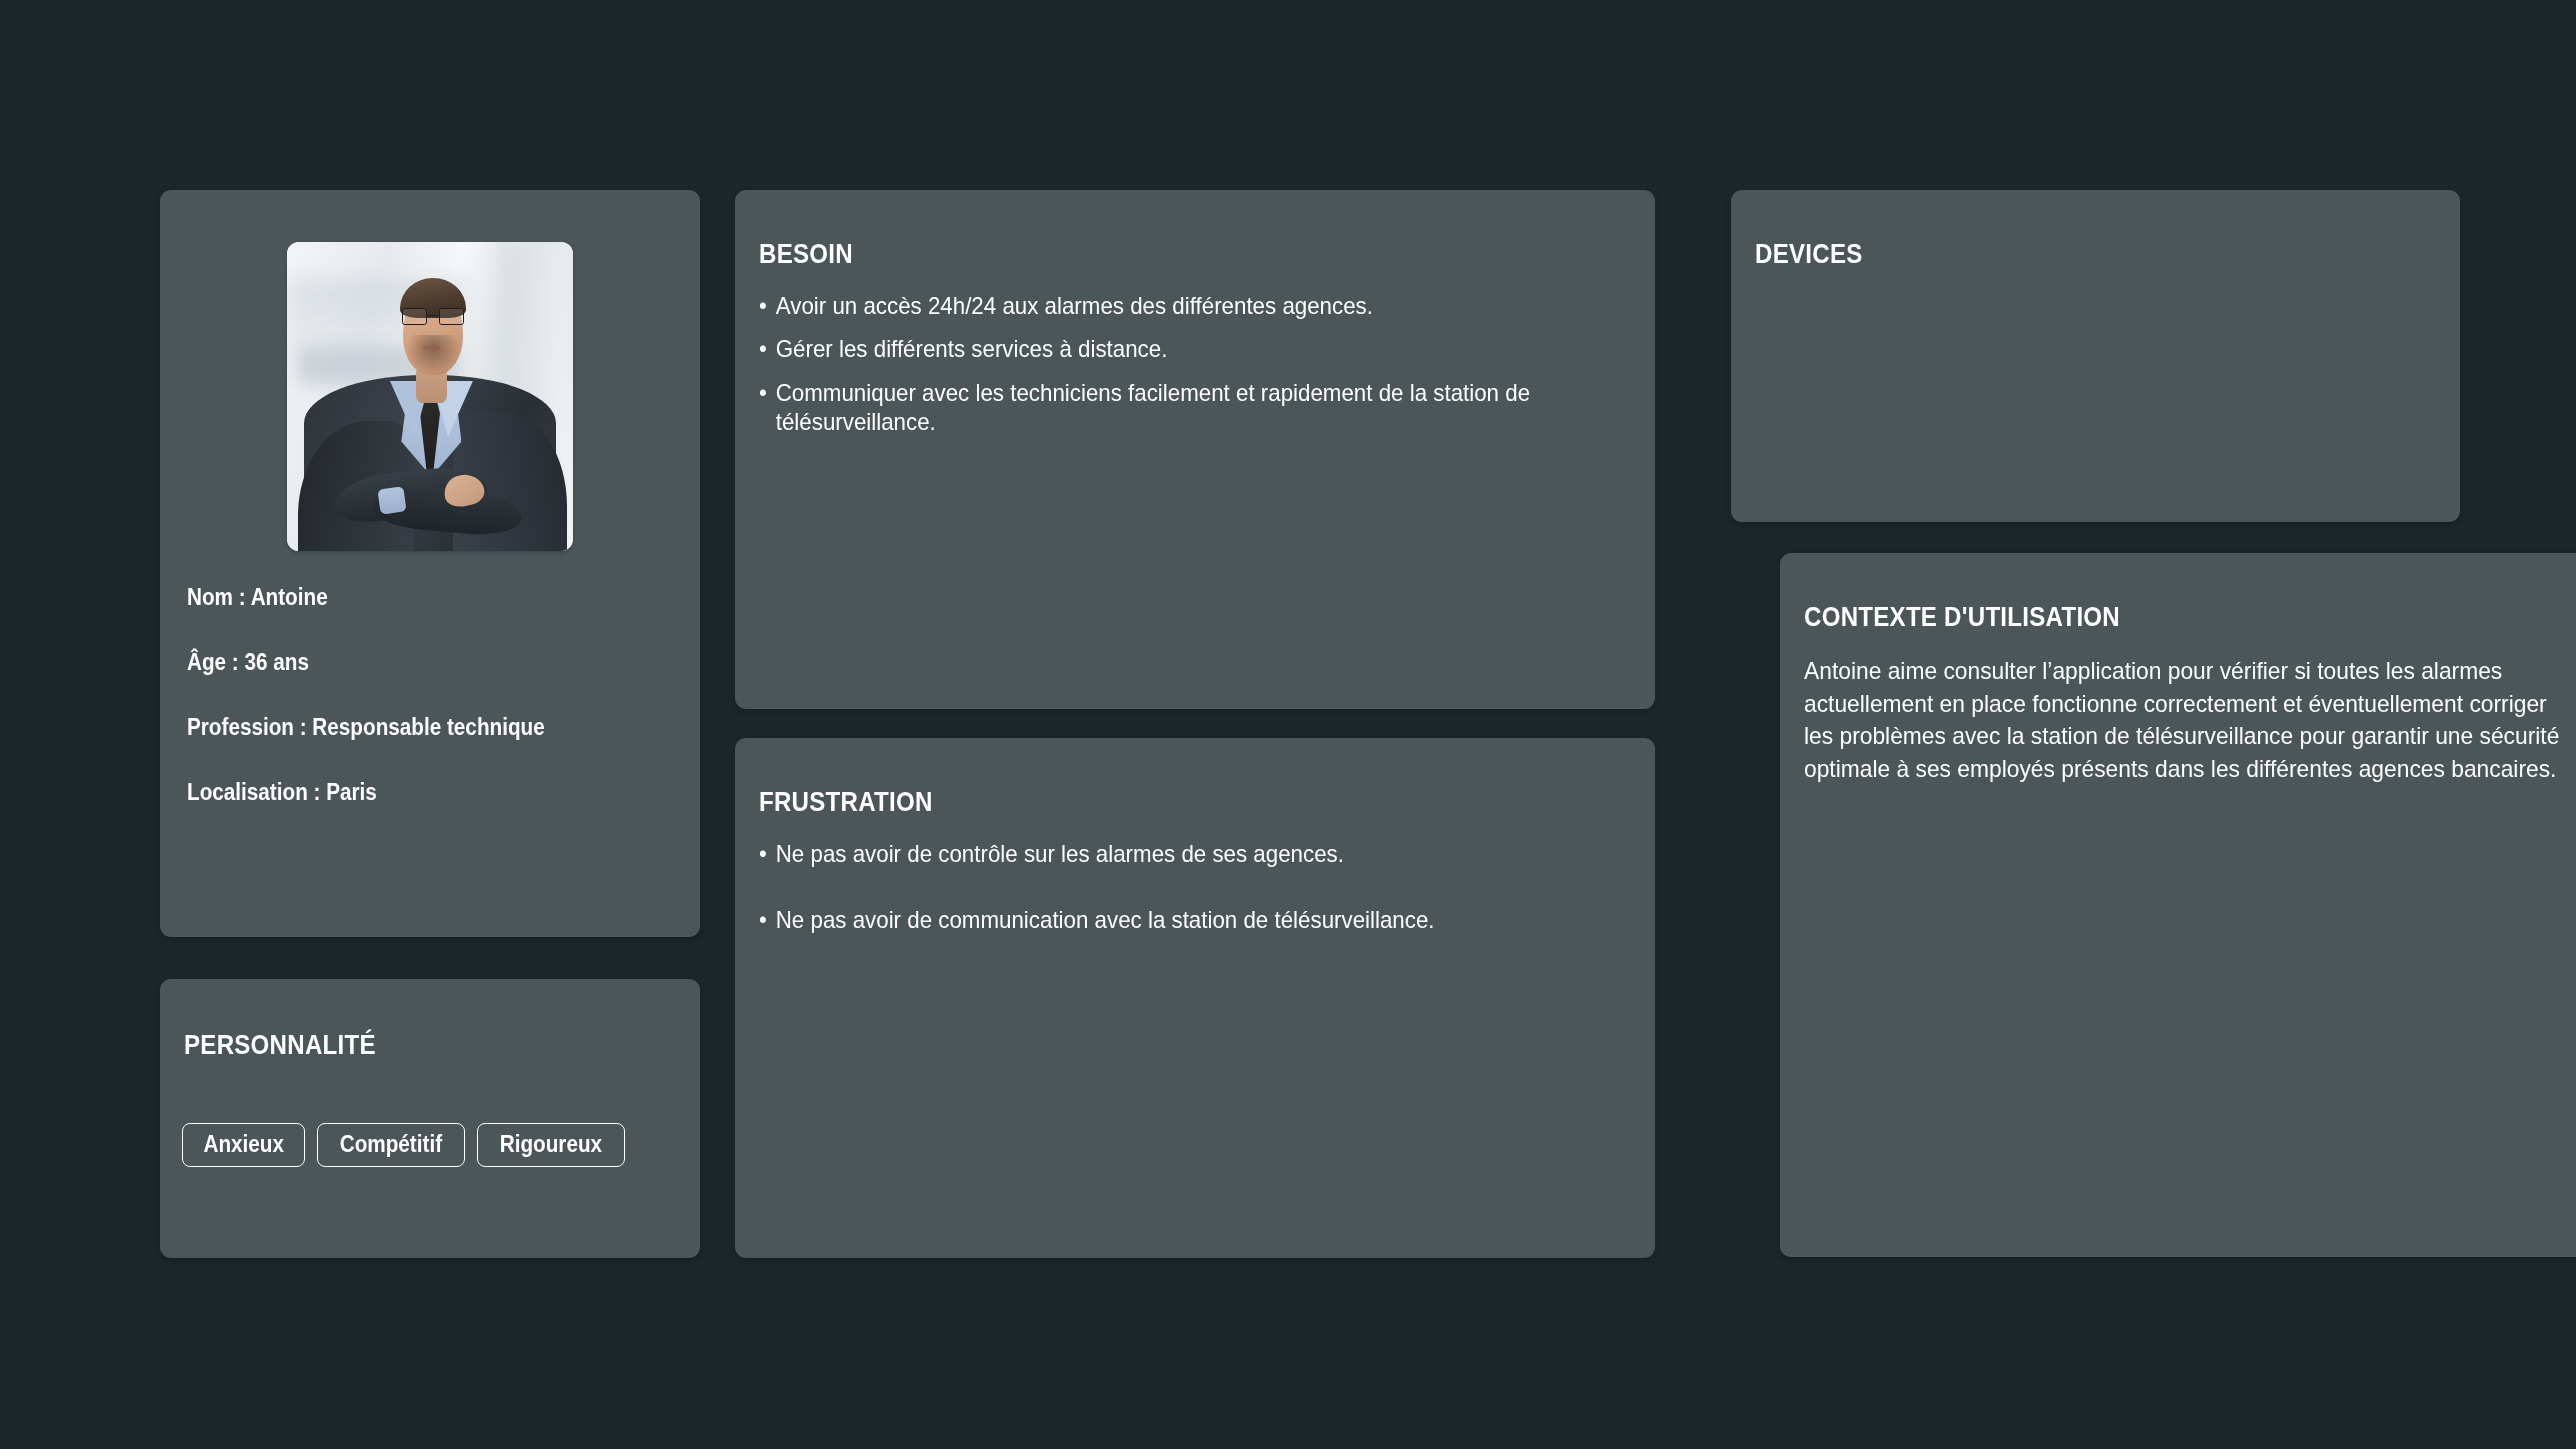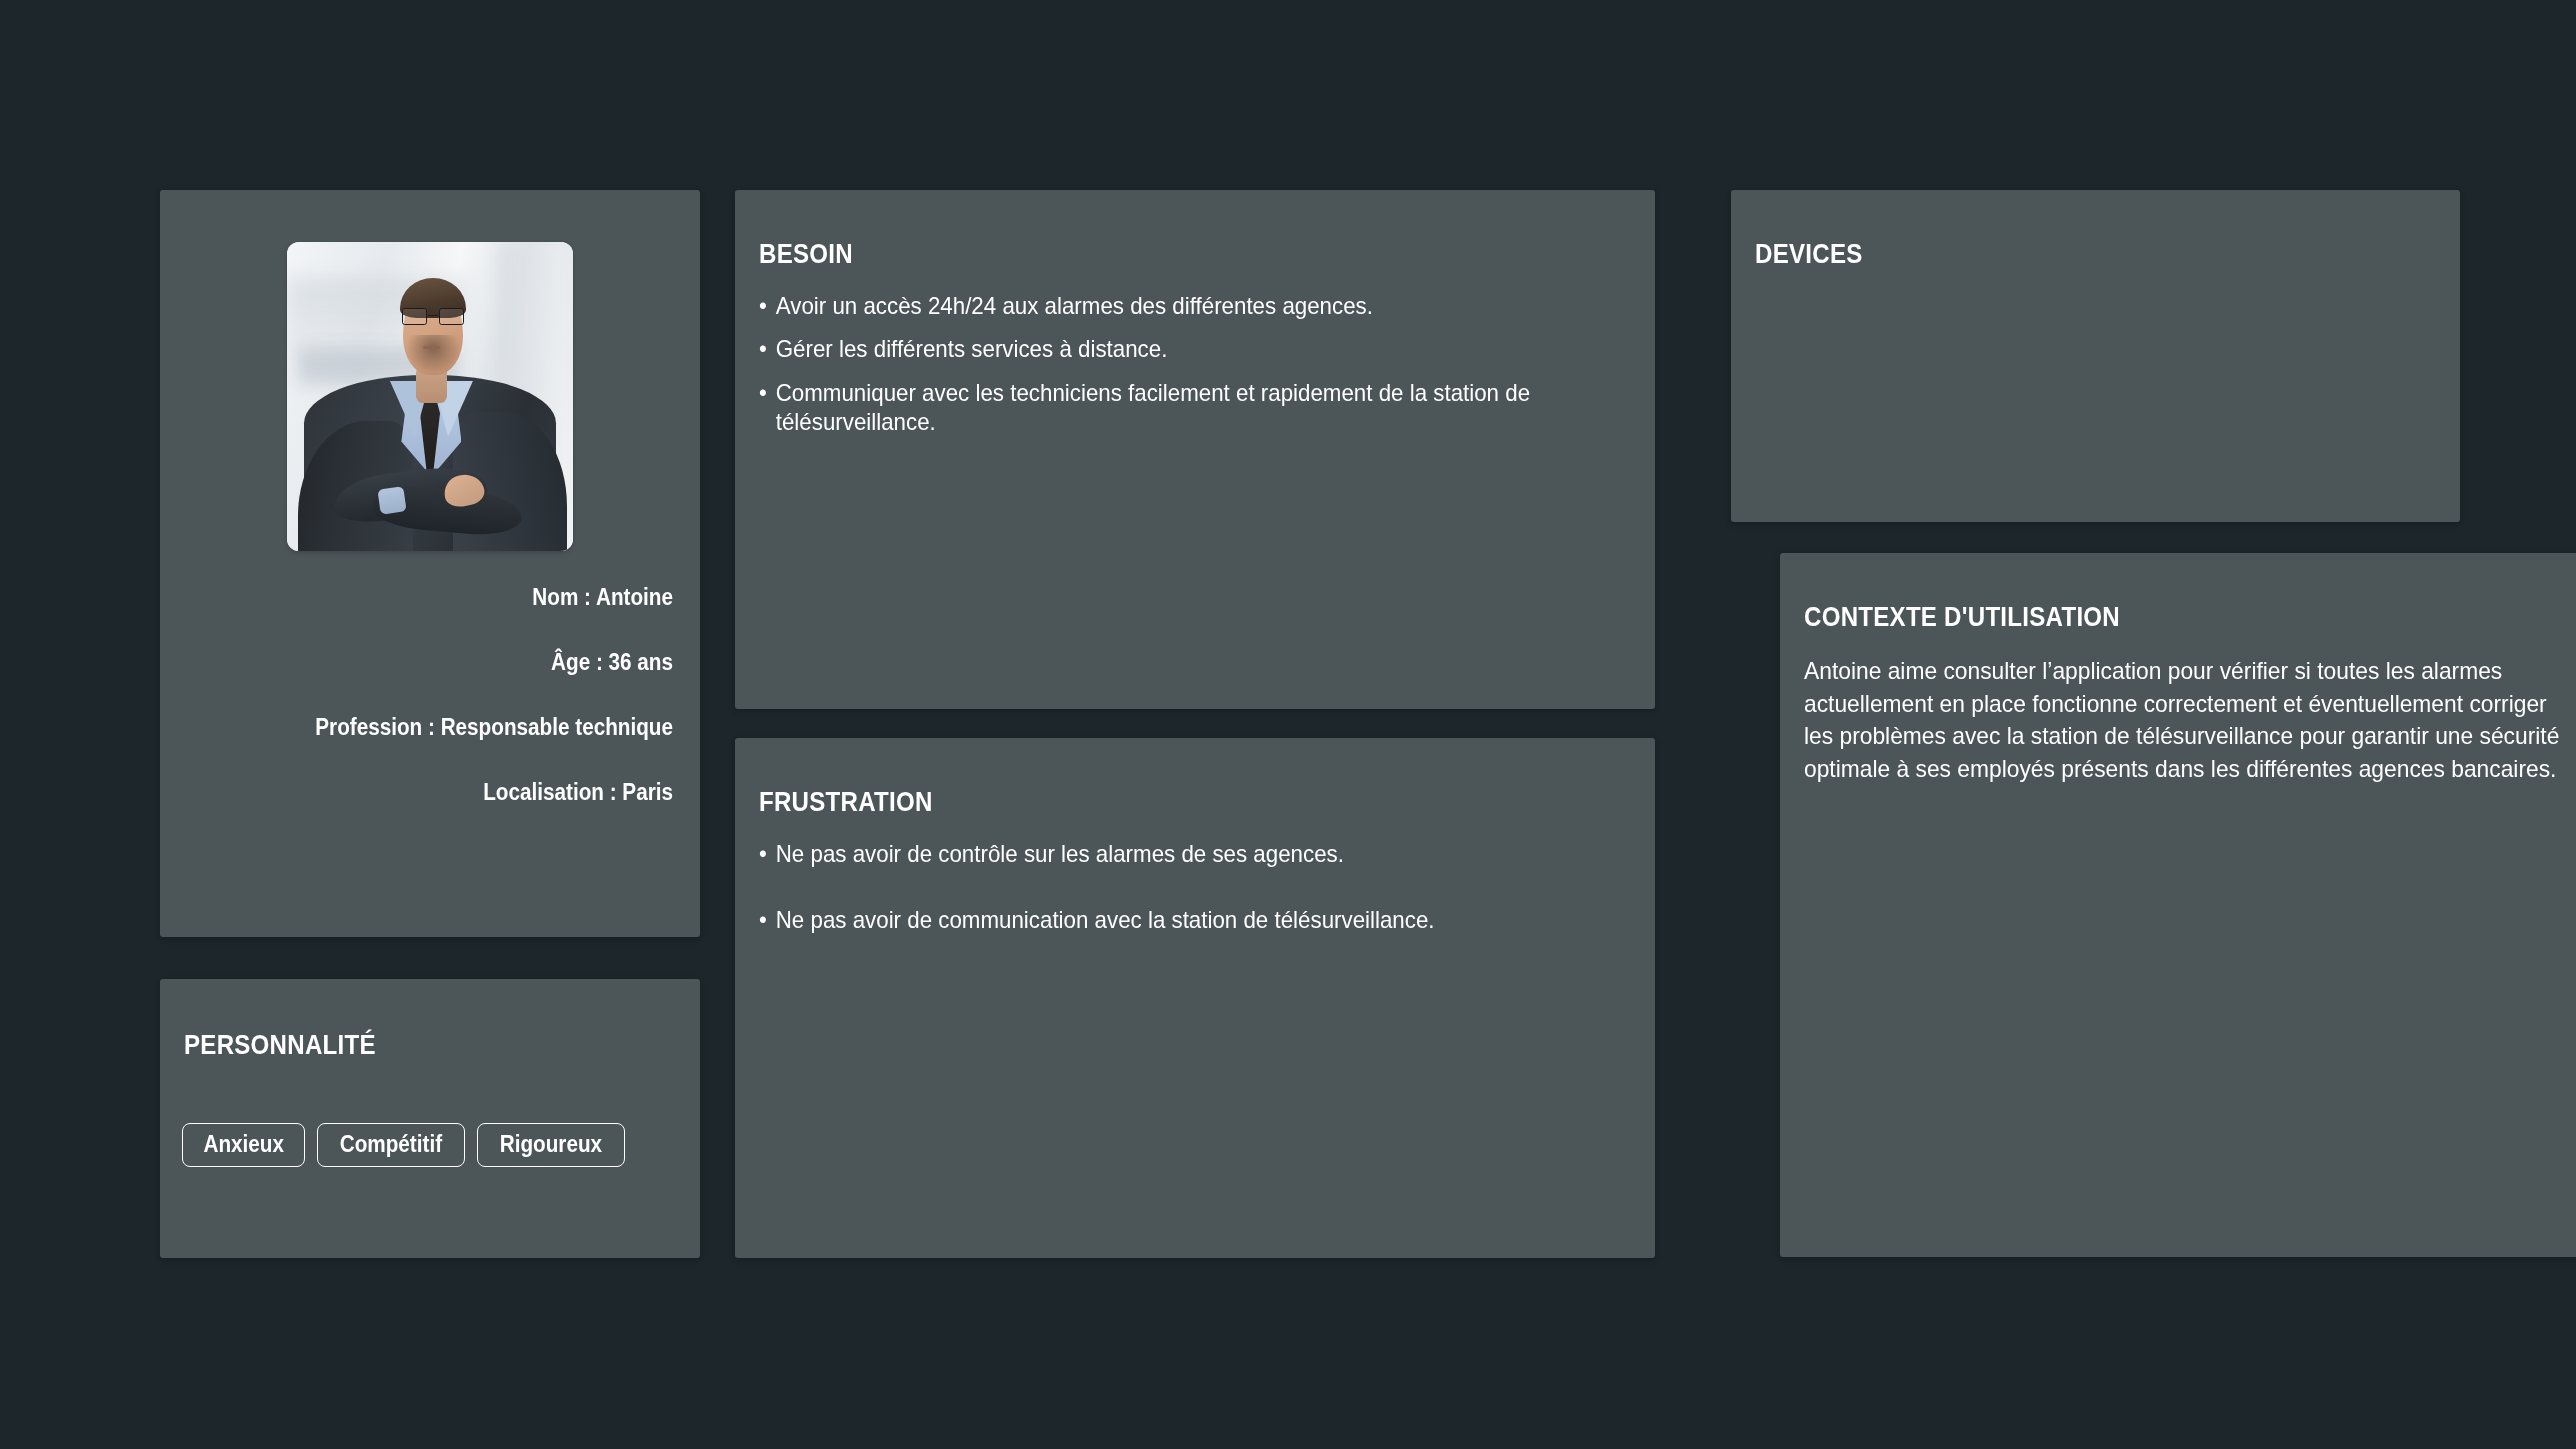--- a/index.html
+++ b/index.html
@@ -22,21 +22,21 @@
     position: absolute;
     left: 0; top: 0;
     width: 2576px;
     height: 1449px;
   }
 
   
   .card {
     position: absolute;
     background: #4c5558;
-    border-radius: 3px;
+    border-radius: 11px;
     box-shadow: 0 2px 6.7px rgba(0,0,0,.22);
   }
 
   .card-title {
     font-weight: bold;
     font-size: 28px;
     letter-spacing: 0.3px;
     line-height: 1;
     white-space: nowrap;
     font-stretch: condensed;
@@ -213,21 +213,21 @@
     background: linear-gradient(160deg, #dcb192, #c19madd);
     background: linear-gradient(160deg, #dcb192, #c29a7d);
     border-radius: 44% 50% 40% 46% / 60% 60% 40% 40%;
     transform: rotate(-12deg);
   }
 
   .profile-lines {
     position: absolute;
     left: 0; top: 396px;
     width: 100%;
-    text-align: right;
+    text-align: left;
   }
   .profile-line {
     font-size: 23px;
     font-weight: bold;
     line-height: 1;
     margin-bottom: 42px;
     white-space: nowrap;
     transform: scaleX(.9);
   }
   .profile-line:last-child { margin-bottom: 0; }

